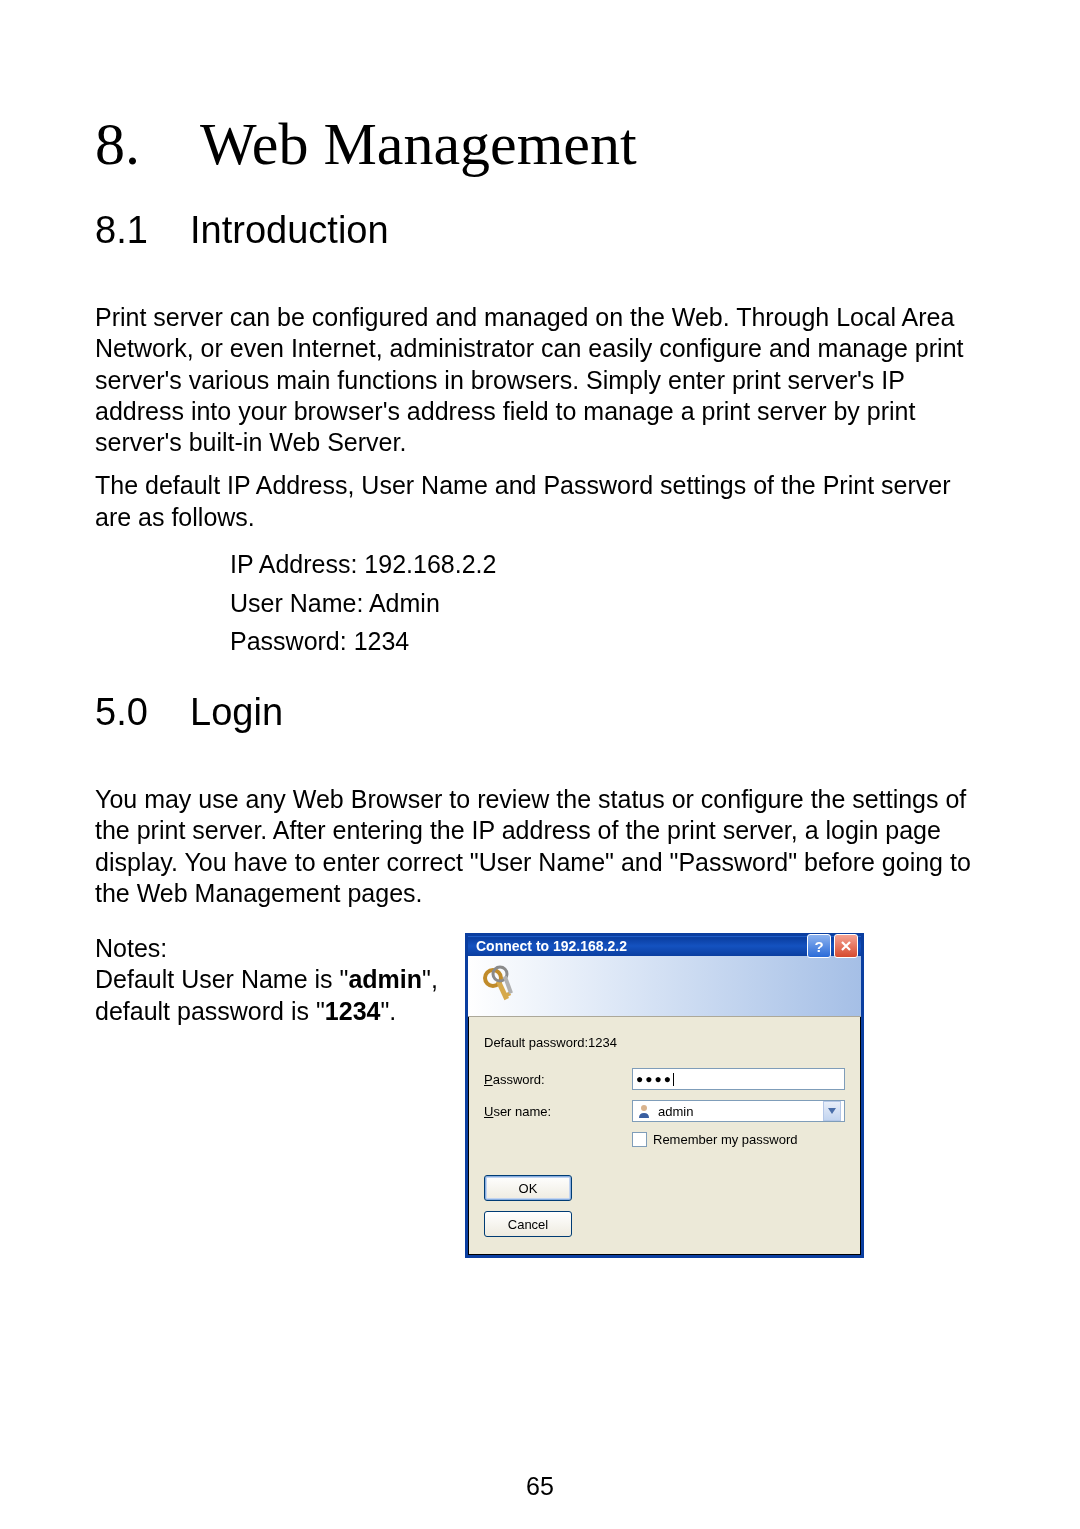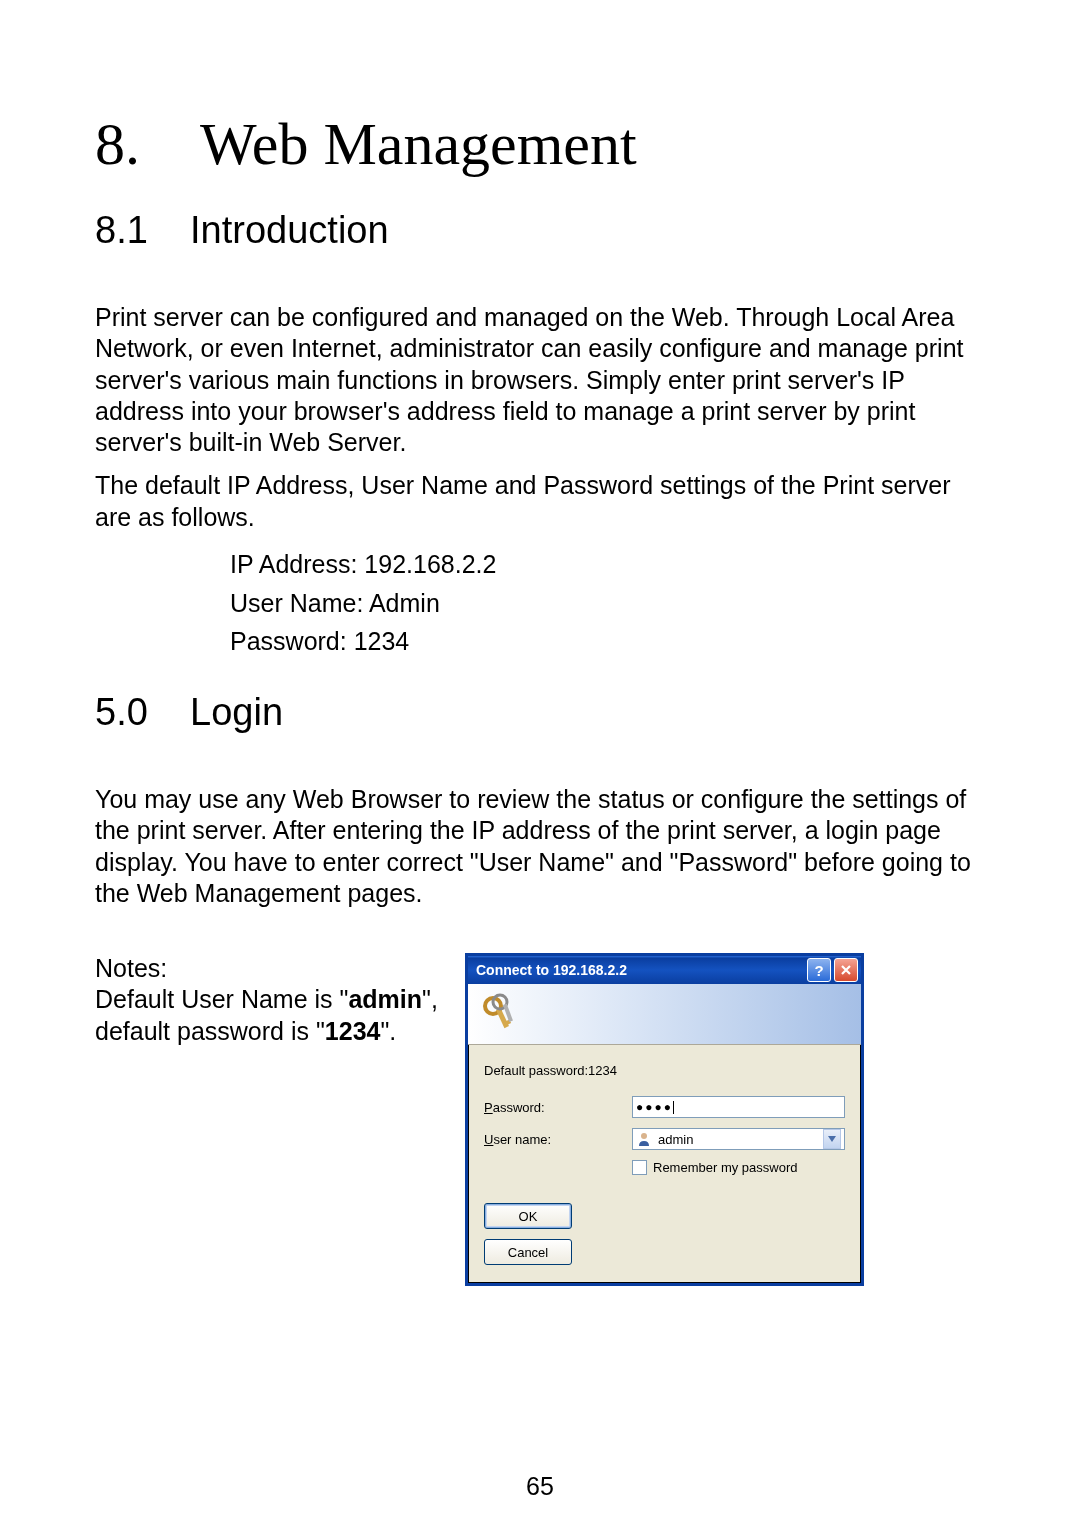--- a/index.html
+++ b/index.html
@@ -32,41 +32,41 @@
     margin: 0 0 12px 0;
   }
   .indented-list {
     margin: 10px 0 30px 135px;
     font-size: 25px;
     line-height: 1.55;
   }
   .lower-row {
     display: flex;
     gap: 25px;
-    margin-top: 44px;
+    margin-top: 24px;
     align-items: flex-start;
   }
   .notes-col {
     flex: 0 0 345px;
     font-size: 25px;
     line-height: 1.25;
   }
   .notes-col .bold { font-weight: 700; }
   .dialog {
     width: 393px;
     border: 3px solid #0a3ea0;
     background: #ece9d8;
     font-family: Tahoma, sans-serif;
     font-size: 13px;
     box-shadow: 0 0 0 1px #000 inset;
   }
   .titlebar {
     background: linear-gradient(to bottom, #2a6bd8 0%, #0a3ea0 8%, #1452c0 50%, #0a3ea0 100%);
     color: #fff;
-    height: 28px;
+    height: 20px;
     display: flex;
     align-items: center;
     padding: 0 3px 0 8px;
     justify-content: space-between;
   }
   .titlebar-text {
     font-weight: 700;
     font-size: 14px;
   }
   .titlebar-btns {

